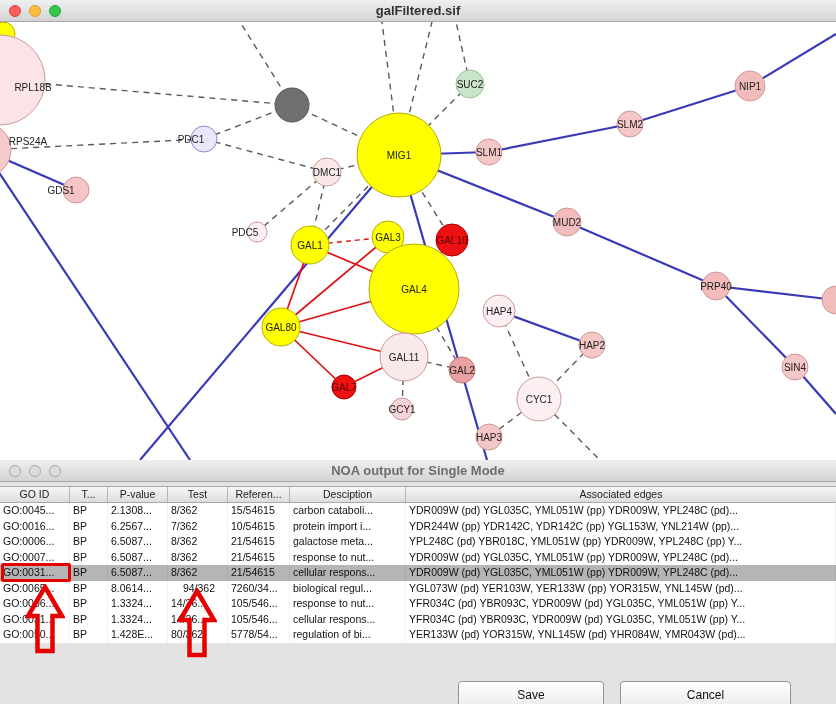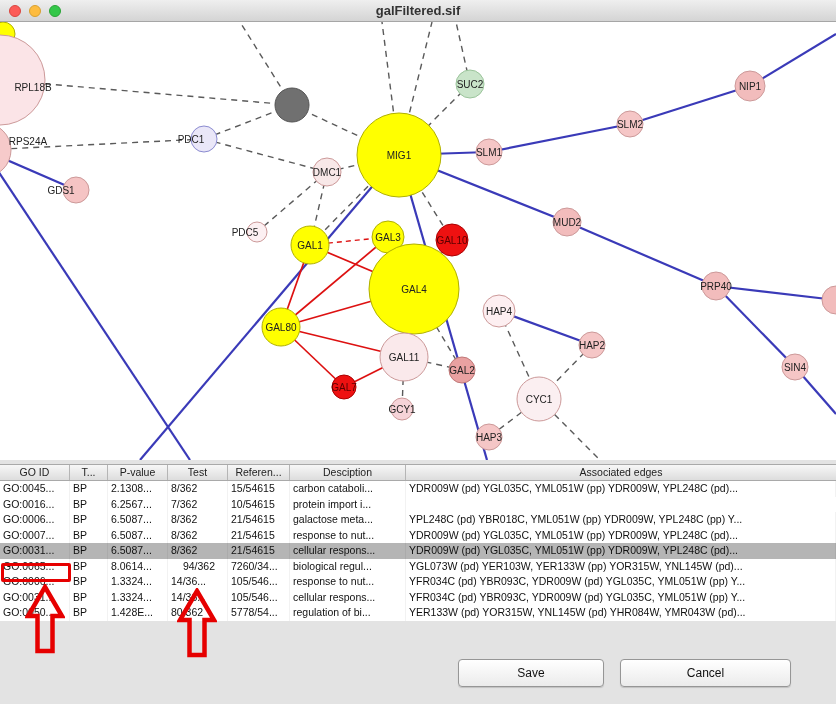--- a/index.html
+++ b/index.html
@@ -172,20 +172,28 @@
           <text x="462" y="351.5" text-anchor="middle" font-family="Liberation Sans, sans-serif" font-size="10" fill="#222">GAL2</text>
           <text x="344" y="368.5" text-anchor="middle" font-family="Liberation Sans, sans-serif" font-size="10" fill="#5a0000">GAL7</text>
           <text x="402" y="390.5" text-anchor="middle" font-family="Liberation Sans, sans-serif" font-size="10" fill="#222">GCY1</text>
           <text x="539" y="380.5" text-anchor="middle" font-family="Liberation Sans, sans-serif" font-size="10" fill="#222">CYC1</text>
           <text x="489" y="418.5" text-anchor="middle" font-family="Liberation Sans, sans-serif" font-size="10" fill="#222">HAP3</text>
         </svg>
     </div>
   </section>
 
   <section class="noa-window">
+    <header class="titlebar inactive">
+      <div class="lights">
+        <span class="light gray"></span>
+        <span class="light gray"></span>
+        <span class="light gray"></span>
+      </div>
+      <div class="title">NOA output for Single Mode</div>
+    </header>
 
     <div class="noa-body">
       <div class="noa-table">
         <div class="thead" id="noa-header">
             <div class="hcell" style="width: 70px;">GO ID</div>
             <div class="hcell" style="width: 38px;">T...</div>
             <div class="hcell" style="width: 60px;">P-value</div>
             <div class="hcell" style="width: 60px;">Test</div>
             <div class="hcell" style="width: 62px;">Referen...</div>
             <div class="hcell" style="width: 116px;">Desciption</div>
@@ -201,20 +209,21 @@
               <div class="tcell" style="width: 116px;">carbon cataboli...</div>
               <div class="tcell" style="width: 430px;">YDR009W (pd) YGL035C, YML051W (pp) YDR009W, YPL248C (pd)...</div>
             </div>
             <div class="trow">
               <div class="tcell" style="width: 70px;">GO:0016...</div>
               <div class="tcell" style="width: 38px;">BP</div>
               <div class="tcell" style="width: 60px;">6.2567...</div>
               <div class="tcell" style="width: 60px;">7/362</div>
               <div class="tcell" style="width: 62px;">10/54615</div>
               <div class="tcell" style="width: 116px;">protein import i...</div>
+              <div class="tcell" style="width: 430px;">YDR244W (pp) YDR142C, YDR142C (pp) YGL153W, YNL214W (pp)...</div>
             </div>
             <div class="trow">
               <div class="tcell" style="width: 70px;">GO:0006...</div>
               <div class="tcell" style="width: 38px;">BP</div>
               <div class="tcell" style="width: 60px;">6.5087...</div>
               <div class="tcell" style="width: 60px;">8/362</div>
               <div class="tcell" style="width: 62px;">21/54615</div>
               <div class="tcell" style="width: 116px;">galactose meta...</div>
               <div class="tcell" style="width: 430px;">YPL248C (pd) YBR018C, YML051W (pp) YDR009W, YPL248C (pp) Y...</div>
             </div>

